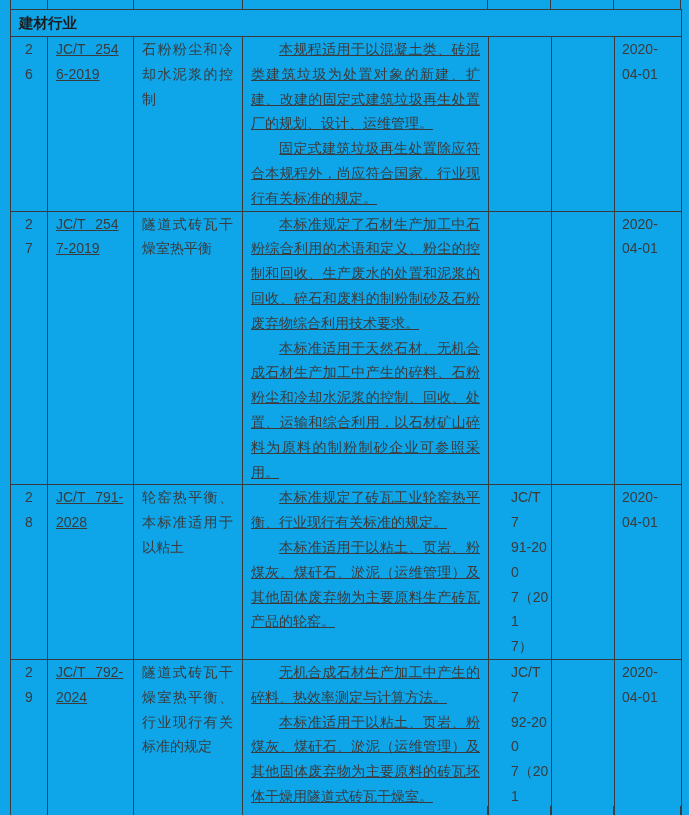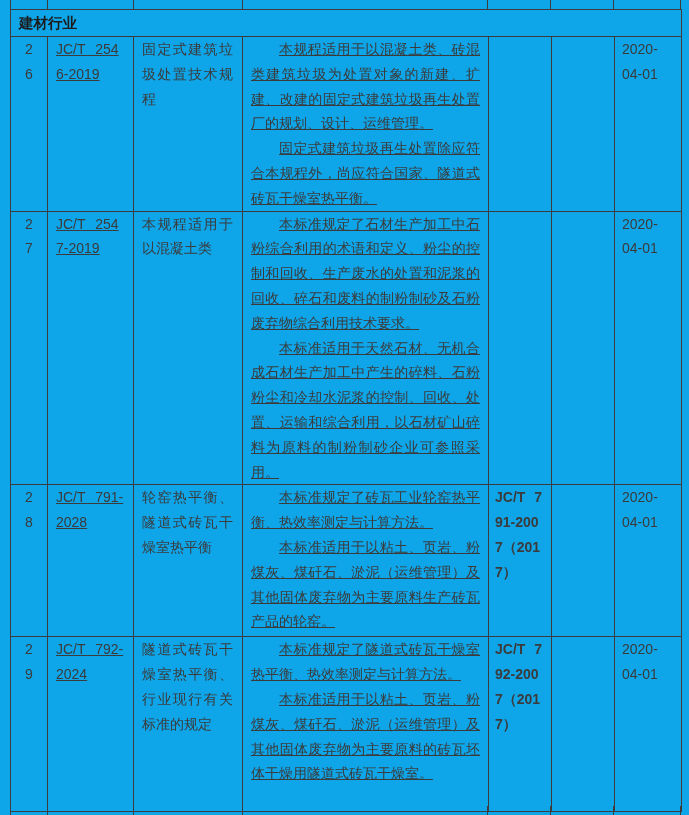--- a/index.html
+++ b/index.html
@@ -77,22 +77,21 @@
   td.scope-cell { padding-right: 8px; }
   td.scope-cell p {
     margin: 0;
     text-indent: 2em;
     text-align: justify;
     text-decoration: underline;
   }
   td.replaced-cell {
     white-space: pre-line;
     word-spacing: 5px;
-    padding: 0 2px 0 6px;
-    font-weight: bold;
+    padding: 0 2px 0 22px;
   }
   td.date-cell {
     white-space: pre-line;
     padding: 0 4px 0 7px;
     margin-left: 44px;
   }
 </style>
 </head>
 <body>
 
@@ -123,74 +122,74 @@
     <tbody>
         <tr style="height:27px">
       <td class="section-cell" colspan="7">建材行业</td>
     </tr>
 
     <tr style="height:174px">
       <td class="no-cell">2
 6</td>
       <td class="code-cell">JC/T 254
 6-2019</td>
-      <td class="name-cell">固定式建筑垃圾处置技术规程</td>
+      <td class="name-cell">石粉粉尘和冷却水泥浆的控制</td>
       <td class="scope-cell">
         <p>本规程适用于以混凝土类、砖混类建筑垃圾为处置对象的新建、扩建、改建的固定式建筑垃圾再生处置厂的规划、设计、运维管理。</p>
-        <p>固定式建筑垃圾再生处置除应符合本规程外，尚应符合国家、隧道式砖瓦干燥室热平衡。</p>
+        <p>固定式建筑垃圾再生处置除应符合本规程外，尚应符合国家、行业现行有关标准的规定。</p>
       </td>
       <td class="replaced-cell"></td>
       <td></td>
       <td class="date-cell">2020-
 04-01</td>
     </tr>
 
     <tr style="height:268px">
       <td class="no-cell">2
 7</td>
       <td class="code-cell">JC/T 254
 7-2019</td>
-      <td class="name-cell">本规程适用于以混凝土类</td>
+      <td class="name-cell">隧道式砖瓦干燥室热平衡</td>
       <td class="scope-cell">
         <p>本标准规定了石材生产加工中石粉综合利用的术语和定义、粉尘的控制和回收、生产废水的处置和泥浆的回收、碎石和废料的制粉制砂及石粉废弃物综合利用技术要求。</p>
         <p>本标准适用于天然石材、无机合成石材生产加工中产生的碎料、石粉粉尘和冷却水泥浆的控制、回收、处置、运输和综合利用，以石材矿山碎料为原料的制粉制砂企业可参照采用。</p>
       </td>
       <td class="replaced-cell"></td>
       <td></td>
       <td class="date-cell">2020-
 04-01</td>
     </tr>
 
     <tr style="height:152px">
       <td class="no-cell">2
 8</td>
       <td class="code-cell">JC/T 791-
 2028</td>
-      <td class="name-cell">轮窑热平衡、隧道式砖瓦干燥室热平衡</td>
-      <td class="scope-cell">
-        <p>本标准规定了砖瓦工业轮窑热平衡、热效率测定与计算方法。</p>
+      <td class="name-cell">轮窑热平衡、本标准适用于以粘土</td>
+      <td class="scope-cell">
+        <p>本标准规定了砖瓦工业轮窑热平衡、行业现行有关标准的规定。</p>
         <p>本标准适用于以粘土、页岩、粉煤灰、煤矸石、淤泥（运维管理）及其他固体废弃物为主要原料生产砖瓦产品的轮窑。</p>
       </td>
       <td class="replaced-cell">JC/T 7
 91-200
 7（201
 7）</td>
       <td></td>
       <td class="date-cell">2020-
 04-01</td>
     </tr>
 
     <tr style="height:175px">
       <td class="no-cell">2
 9</td>
       <td class="code-cell">JC/T 792-
 2024</td>
       <td class="name-cell">隧道式砖瓦干燥室热平衡、行业现行有关标准的规定</td>
       <td class="scope-cell">
-        <p>本标准规定了隧道式砖瓦干燥室热平衡、热效率测定与计算方法。</p>
+        <p>无机合成石材生产加工中产生的碎料、热效率测定与计算方法。</p>
         <p>本标准适用于以粘土、页岩、粉煤灰、煤矸石、淤泥（运维管理）及其他固体废弃物为主要原料的砖瓦坯体干燥用隧道式砖瓦干燥室。</p>
       </td>
       <td class="replaced-cell">JC/T 7
 92-200
 7（201
 7）</td>
       <td></td>
       <td class="date-cell">2020-
 04-01</td>
     </tr>

